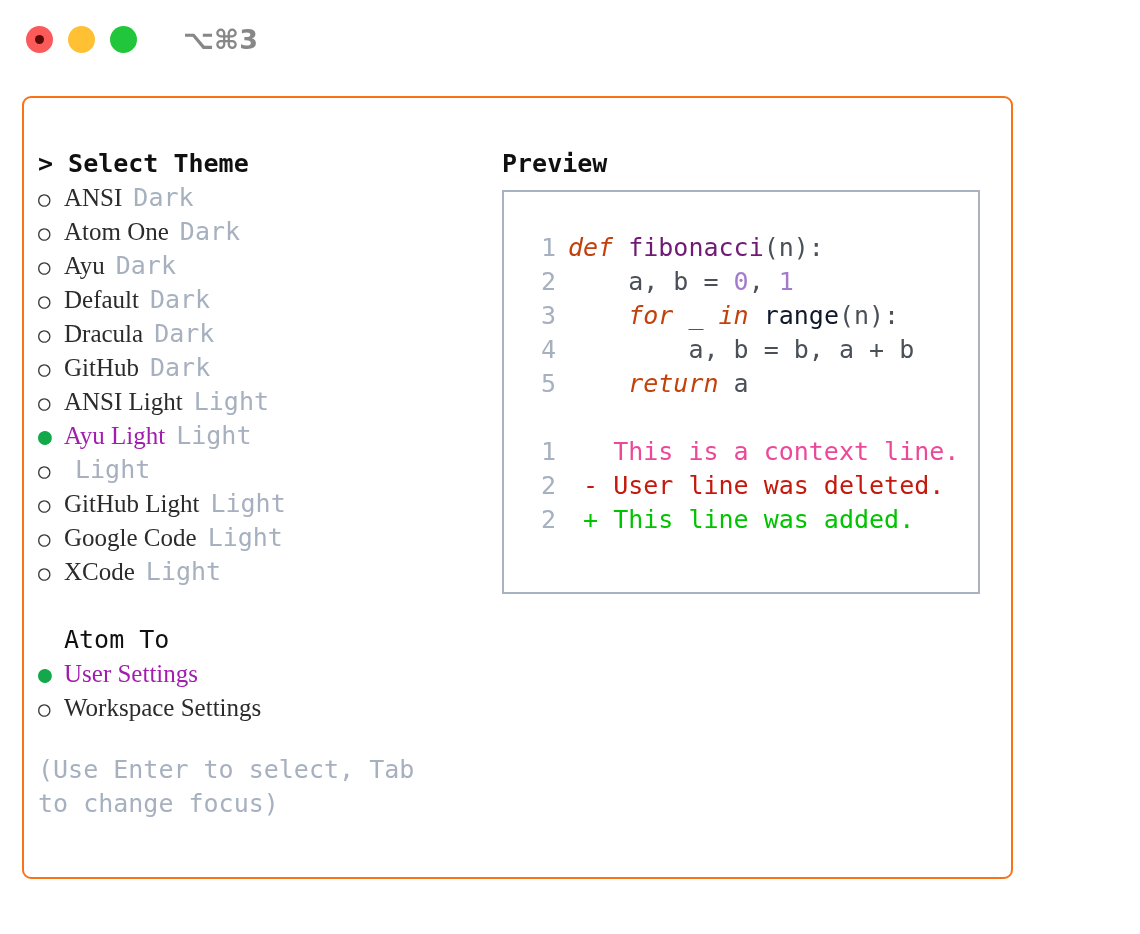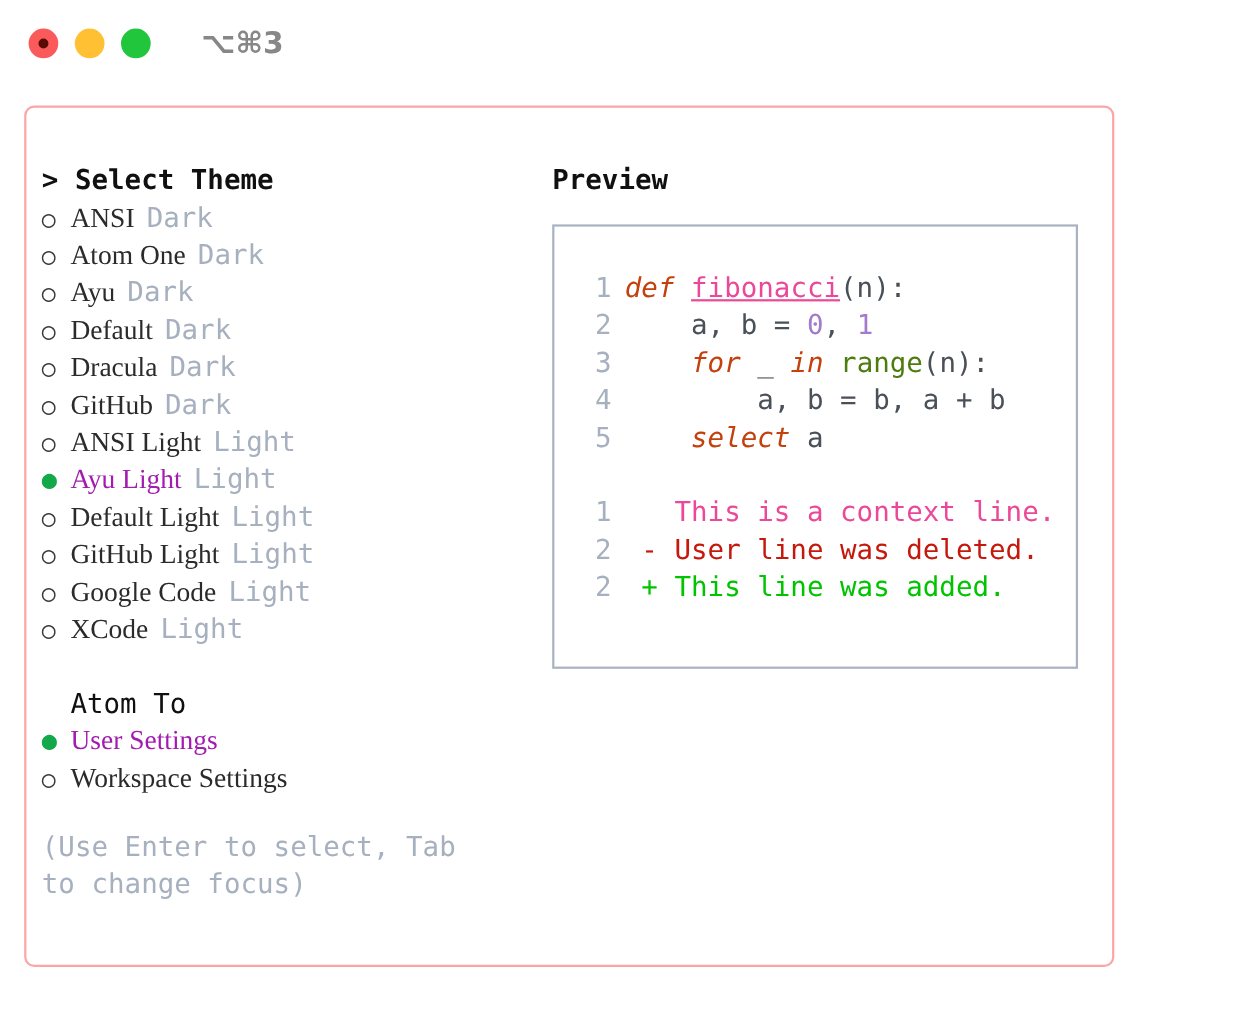--- a/index.html
+++ b/index.html
@@ -68,21 +68,21 @@
   }
 
   
   .panel {
     position: absolute;
     left: 22px;
     top: 96px;
     width: 991px;
     height: 783px;
     box-sizing: border-box;
-    border: 2px solid #fca5a5;
+    border: 2px solid #f97316;
     border-radius: 9px;
     background: #ffffff;
   }
 
   .columns {
     position: absolute;
     left: 0;
     top: 0;
     width: 100%;
     height: 100%;
@@ -150,21 +150,21 @@
     position: absolute;
     left: 478px;
     top: 49px;
     width: 500px;
   }
   .preview-title {
     font-size: 25px;
     line-height: 34px;
     font-weight: bold;
     color: #101010;
-    margin-bottom: 23px;
+    margin-bottom: 9px;
   }
   .preview-box {
     box-sizing: border-box;
     width: 478px;
     height: 404px;
     border: 2px solid #a8b2c0;
     background: #ffffff;
     padding: 39px 0 0 18px;
   }
   .code-line {
@@ -178,23 +178,23 @@
   .ln {
     width: 34px;
     flex: 0 0 34px;
     text-align: right;
     color: #a6b0bf;
     margin-right: 12px;
   }
   .blank-line { height: 34px; }
 
   .tok-kw   { color: #c2410c; font-style: italic; }
-  .tok-fn   { color: #ec4899; text-decoration: underline; }
+  .tok-fn   { color: #701a75; }
   .tok-num  { color: #a37acc; }
-  .tok-call { color: #4d7c0f; }
+  .tok-call { color: #0f172a; }
   .tok-pln  { color: #4a5058; }
   .tok-ctx  { color: #ec4899; }
   .tok-del  { color: #c4190c; }
   .tok-add  { color: #00c400; }
 </style>
 </head>
 <body>
 
 <div class="window">
 
@@ -218,21 +218,21 @@
 
         <div id="theme-list">
             <div class="opt-row"><span class="marker">○</span><span class="opt-label">ANSI</span><span class="opt-variant">Dark</span></div>
             <div class="opt-row"><span class="marker">○</span><span class="opt-label">Atom One</span><span class="opt-variant">Dark</span></div>
             <div class="opt-row"><span class="marker">○</span><span class="opt-label">Ayu</span><span class="opt-variant">Dark</span></div>
             <div class="opt-row"><span class="marker">○</span><span class="opt-label">Default</span><span class="opt-variant">Dark</span></div>
             <div class="opt-row"><span class="marker">○</span><span class="opt-label">Dracula</span><span class="opt-variant">Dark</span></div>
             <div class="opt-row"><span class="marker">○</span><span class="opt-label">GitHub</span><span class="opt-variant">Dark</span></div>
             <div class="opt-row"><span class="marker">○</span><span class="opt-label">ANSI Light</span><span class="opt-variant">Light</span></div>
             <div class="opt-row"><span class="marker on">●</span><span class="opt-label on">Ayu Light</span><span class="opt-variant">Light</span></div>
-            <div class="opt-row"><span class="marker">○</span><span class="opt-label">Default Light</span><span class="opt-variant">Light</span></div>
+            <div class="opt-row"><span class="marker">○</span><span class="opt-variant">Light</span></div>
             <div class="opt-row"><span class="marker">○</span><span class="opt-label">GitHub Light</span><span class="opt-variant">Light</span></div>
             <div class="opt-row"><span class="marker">○</span><span class="opt-label">Google Code</span><span class="opt-variant">Light</span></div>
             <div class="opt-row"><span class="marker">○</span><span class="opt-label">XCode</span><span class="opt-variant">Light</span></div>
           </div>
 
         <div class="spacer-row"></div>
 
         <div class="section-header" style="padding-left:26px;">Atom To</div>
 
         <div id="apply-list">
@@ -244,21 +244,21 @@
       </div>
 
       <div class="right-col">
         <div class="preview-title">Preview</div>
         <div class="preview-box">
           <div id="code-block">
               <div class="code-line"><span class="ln">1</span><span><span class="tok-kw">def </span><span class="tok-fn">fibonacci</span><span class="tok-pln">(n):</span></span></div>
               <div class="code-line"><span class="ln">2</span><span><span class="tok-pln">    a, b = </span><span class="tok-num">0</span><span class="tok-pln">, </span><span class="tok-num">1</span></span></div>
               <div class="code-line"><span class="ln">3</span><span><span class="tok-pln">    </span><span class="tok-kw">for</span><span class="tok-pln"> _ </span><span class="tok-kw">in</span><span class="tok-pln"> </span><span class="tok-call">range</span><span class="tok-pln">(n):</span></span></div>
               <div class="code-line"><span class="ln">4</span><span><span class="tok-pln">        a, b = b, a + b</span></span></div>
-              <div class="code-line"><span class="ln">5</span><span><span class="tok-pln">    </span><span class="tok-kw">select</span><span class="tok-pln"> a</span></span></div>
+              <div class="code-line"><span class="ln">5</span><span><span class="tok-pln">    </span><span class="tok-kw">return</span><span class="tok-pln"> a</span></span></div>
             </div>
           <div class="blank-line"></div>
           <div id="diff-block">
               <div class="code-line"><span class="ln">1</span><span><span class="tok-ctx">   This is a context line.</span></span></div>
               <div class="code-line"><span class="ln">2</span><span><span class="tok-del"> - User line was deleted.</span></span></div>
               <div class="code-line"><span class="ln">2</span><span><span class="tok-add"> + This line was added.</span></span></div>
             </div>
         </div>
       </div>
 

